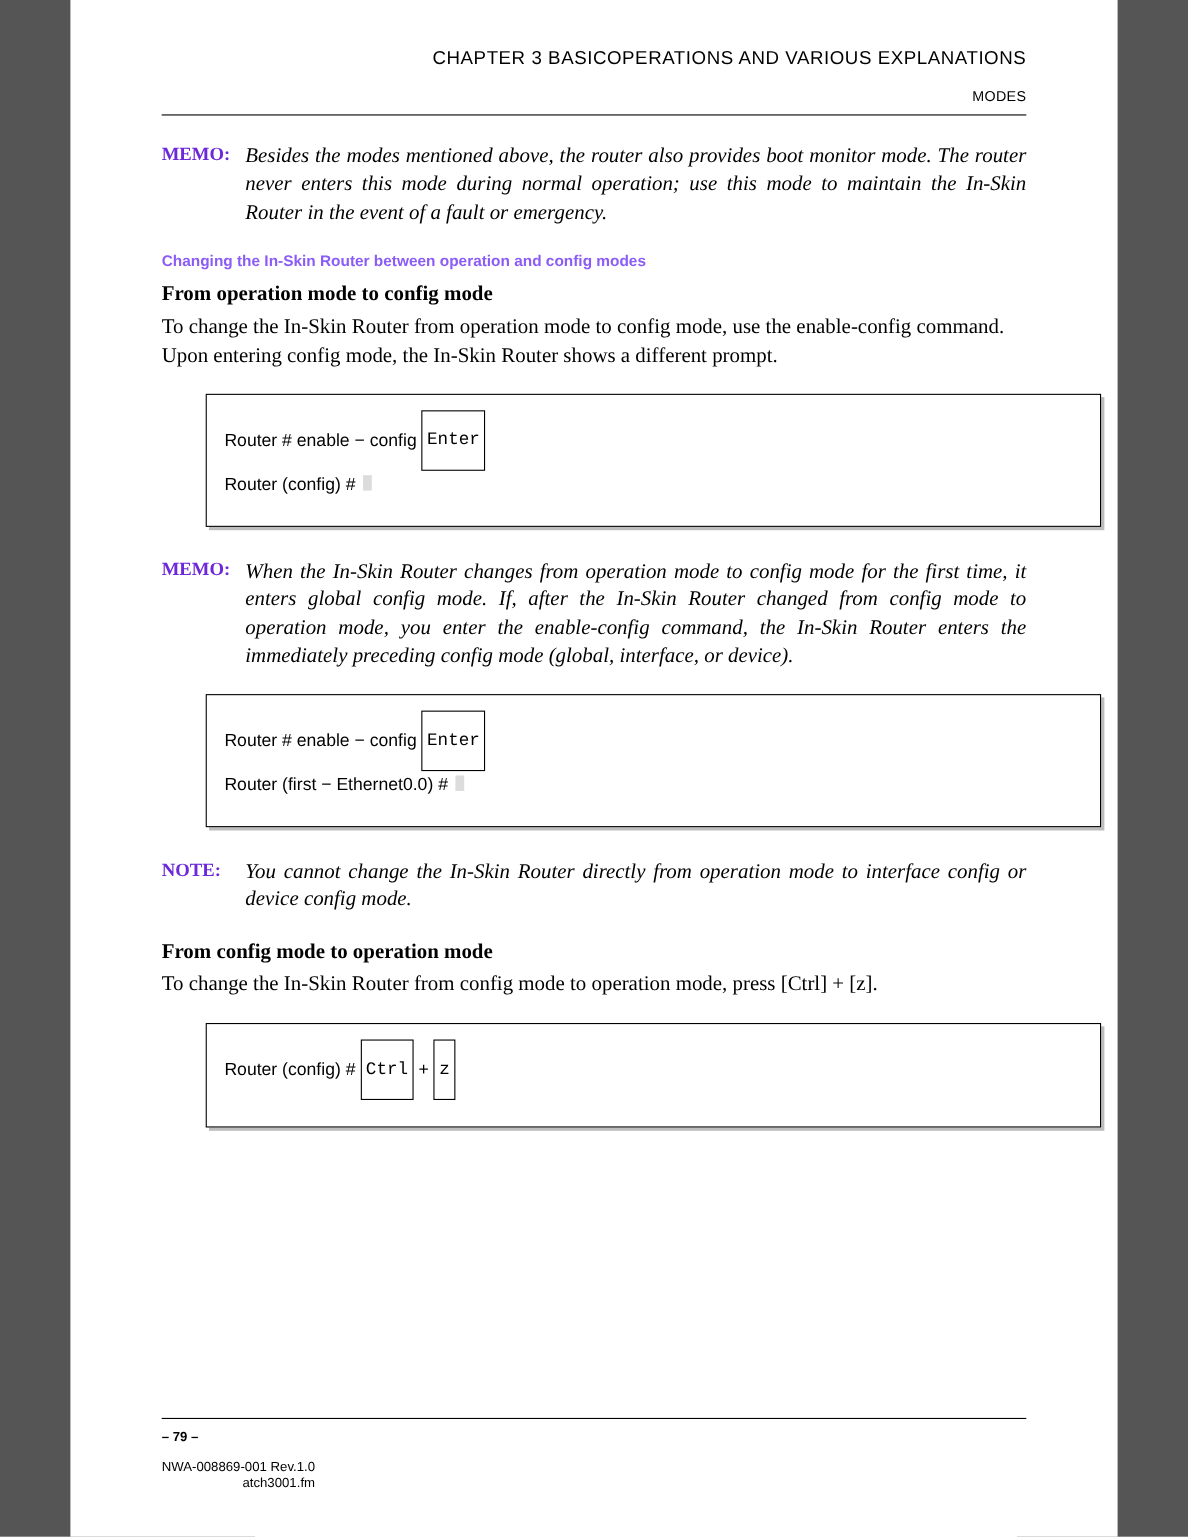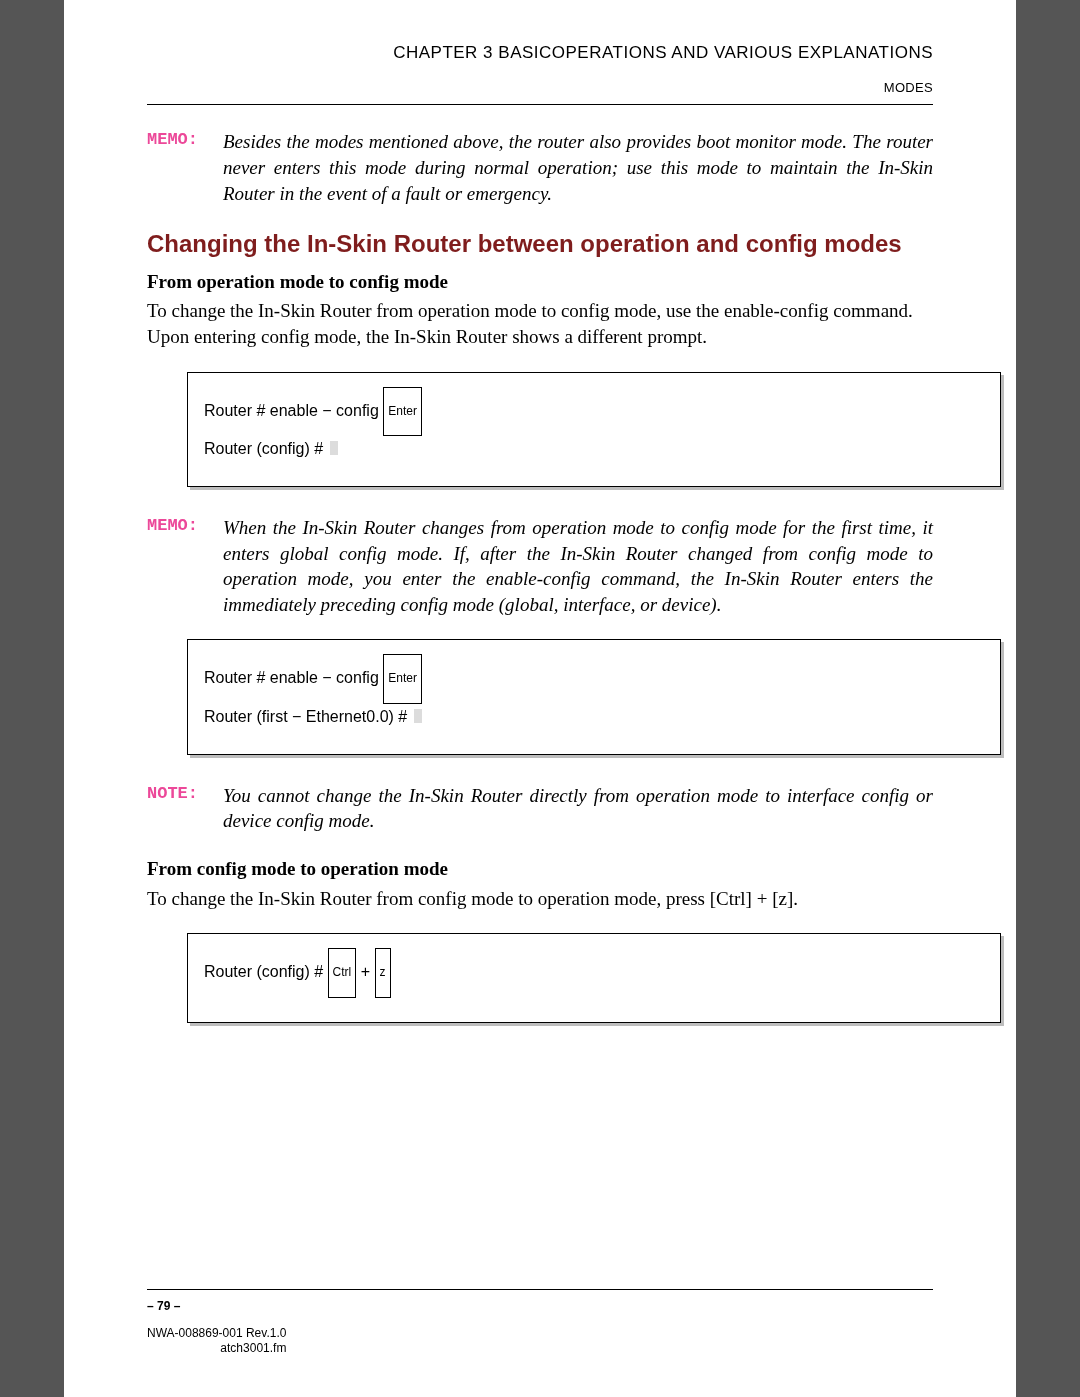--- a/index.html
+++ b/index.html
@@ -36,36 +36,36 @@
     border: 0;
     border-top: 1px solid #000;
     margin: 8px 0 24px 0;
   }
   .memo-row, .note-row {
     margin: 0 0 22px 0;
   }
   .memo-label, .note-label {
     float: left;
     width: 76px;
-    font-family: Liberation Mono, monospace;
+    font-family: Liberation Serif, serif;
     font-weight: bold;
     font-size: 17px;
-    color: #ec4899;
+    color: #6d28d9;
   }
   .memo-body, .note-body {
     margin-left: 76px;
     font-style: italic;
     text-align: justify;
   }
   .clear { clear: both; }
   h2.green {
     font-family: Arial, Helvetica, sans-serif;
     font-weight: bold;
-    color: #7f1d1d;
-    font-size: 24px;
+    color: #8b5cf6;
+    font-size: 14px;
     margin: 2px 0 8px 0;
   }
   h3.sub {
     font-family: 'Times New Roman', Times, serif;
     font-weight: bold;
     font-size: 19px;
     margin: 0 0 4px 0;
   }
   p.body {
     margin: 0 0 22px 0;
@@ -79,23 +79,24 @@
     box-shadow: 3px 3px 0 #bdbdbd;
     padding: 14px 16px 24px 16px;
     font-family: Arial, Helvetica, sans-serif;
     font-size: 16px;
     line-height: 1.6;
   }
   .key {
     display: inline-block;
     border: 1px solid #000;
     padding: 16px 4px;
-    font-size: 12px;
+    font-size: 16px;
     line-height: 1.3;
     vertical-align: 1px;
+    font-family: Liberation Mono, monospace;
   }
   .cursor {
     display: inline-block;
     width: 8px;
     height: 14px;
     background: #dcdcdc;
     vertical-align: -1px;
     margin-left: 2px;
   }
   .footer {

